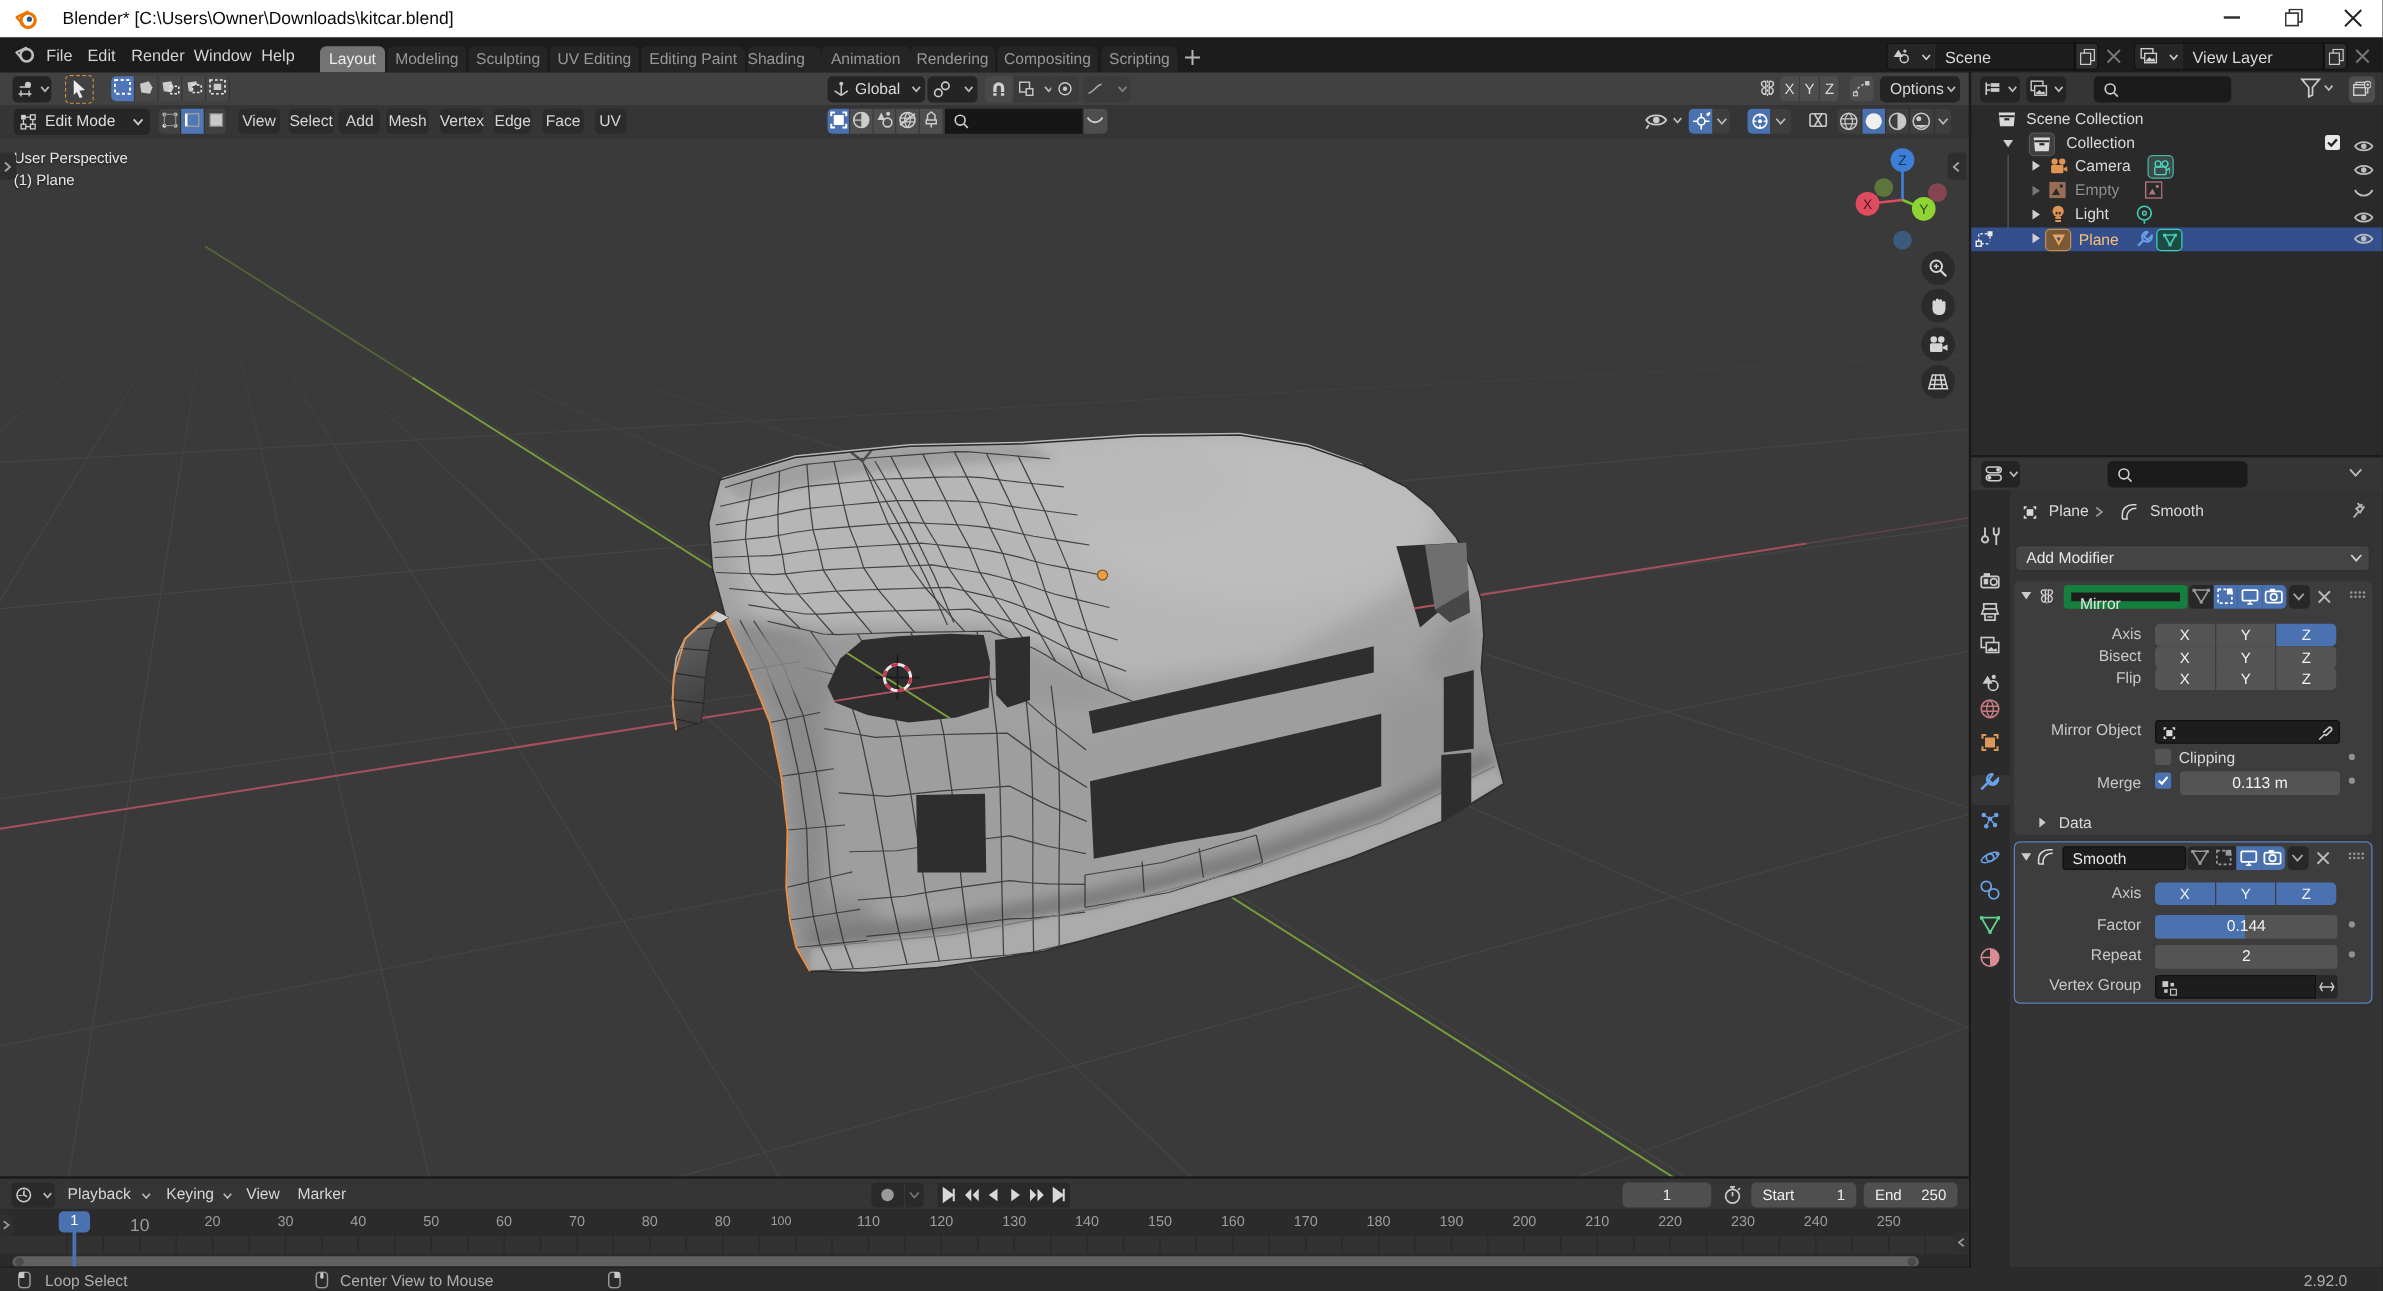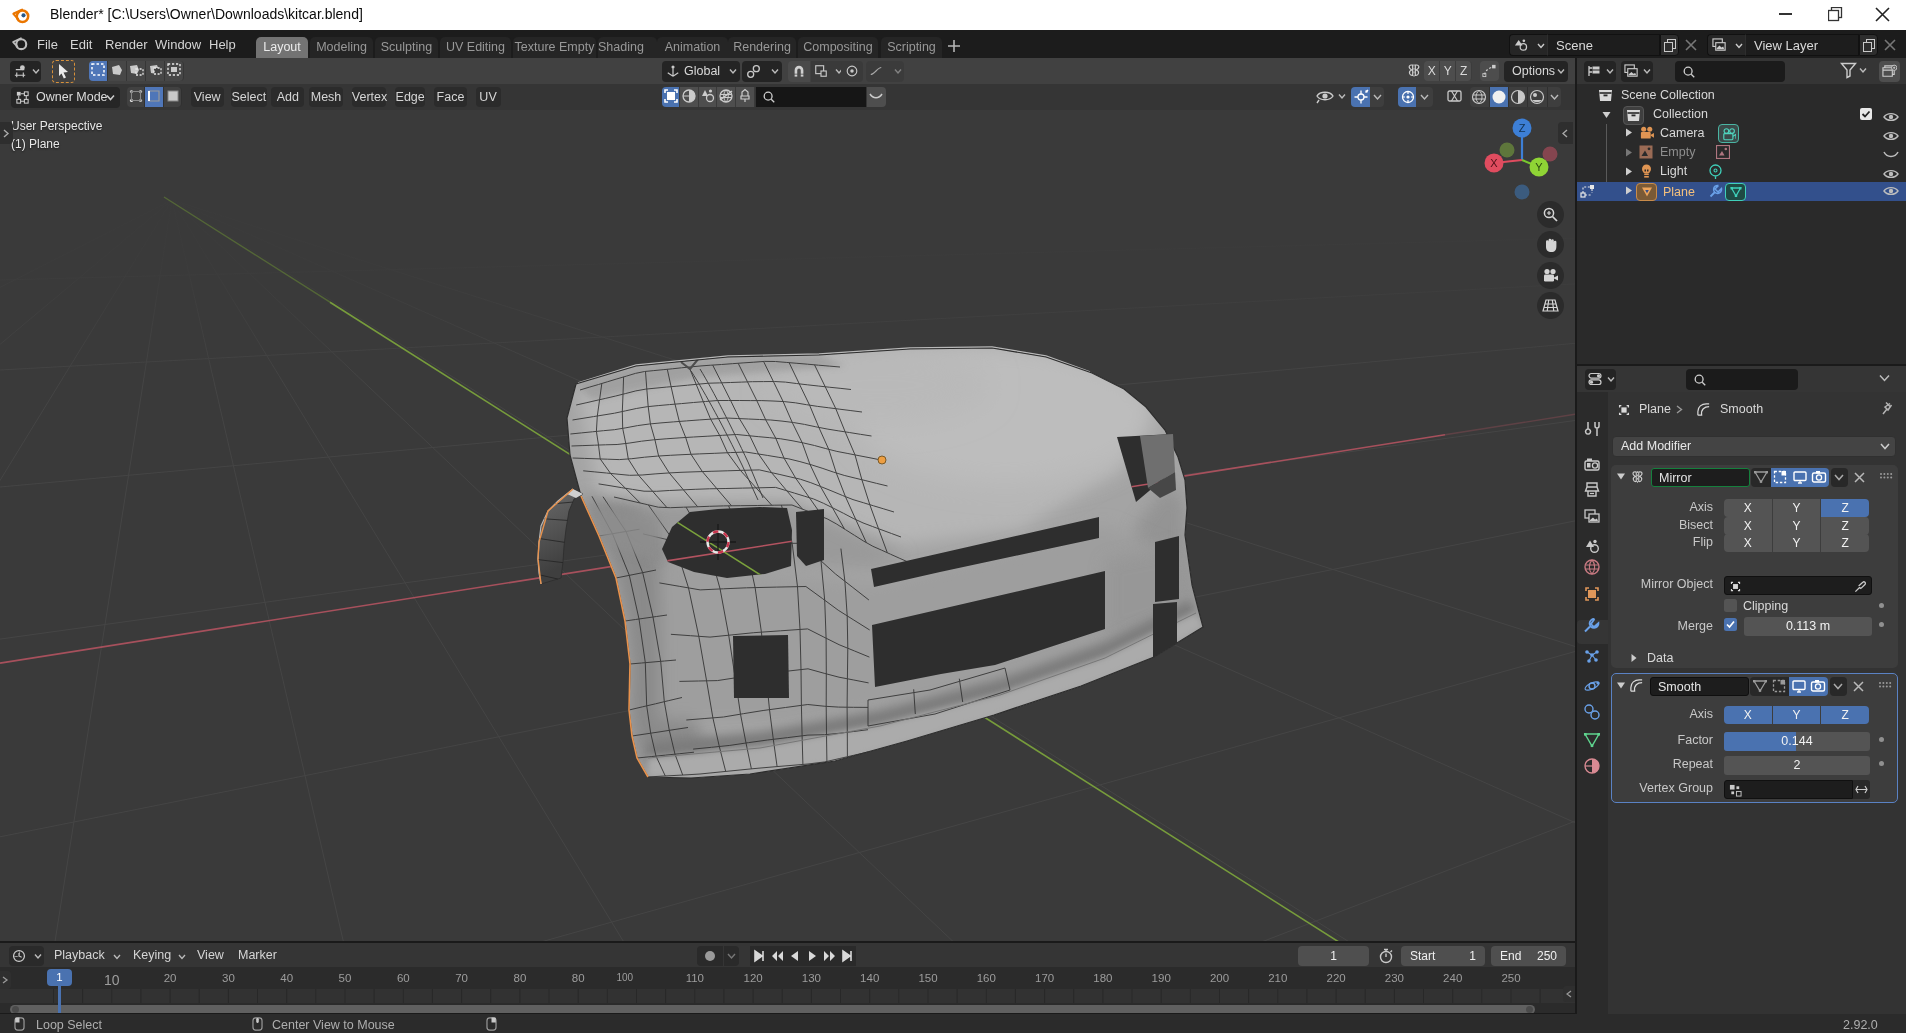--- a/index.html
+++ b/index.html
@@ -41,21 +41,21 @@
  <div class="a tx" style="left:70px;top:7px">Edit</div>
  <div class="a tx" style="left:105px;top:7px">Render</div>
  <div class="a tx" style="left:155px;top:7px">Window</div>
  <div class="a tx" style="left:209px;top:7px">Help</div>
 </div>
 
 <div class="a" style="left:256px;top:37px;width:52px;height:21px;background:#737373;border-radius:5px 5px 0 0;text-align:center;color:#ececec;font-size:12.5px;line-height:21px">Layout</div>
 <div class="a" style="left:310px;top:37px;width:63px;height:21px;background:#252525;border-radius:5px 5px 0 0;text-align:center;color:#989898;font-size:12.5px;line-height:21px">Modeling</div>
 <div class="a" style="left:375px;top:37px;width:63px;height:21px;background:#252525;border-radius:5px 5px 0 0;text-align:center;color:#989898;font-size:12.5px;line-height:21px">Sculpting</div>
 <div class="a" style="left:440px;top:37px;width:71px;height:21px;background:#252525;border-radius:5px 5px 0 0;text-align:center;color:#989898;font-size:12.5px;line-height:21px">UV Editing</div>
-<div class="a" style="left:513px;top:37px;width:83px;height:21px;background:#252525;border-radius:5px 5px 0 0;text-align:center;color:#989898;font-size:12.5px;line-height:21px">Texture Empty</div>
+<div class="a" style="left:513px;top:37px;width:83px;height:21px;background:#252525;border-radius:5px 5px 0 0;text-align:center;color:#989898;font-size:12.5px;line-height:21px">Editing Paint</div>
 <div class="a" style="left:598px;top:37px;width:59px;height:21px;background:#252525;border-radius:5px 5px 0 0;color:#989898;font-size:12.5px;line-height:21px">Shading</div>
 <div class="a" style="left:657px;top:37px;width:71px;height:21px;background:#252525;border-radius:5px 5px 0 0;text-align:center;color:#989898;font-size:12.5px;line-height:21px">Animation</div>
 <div class="a" style="left:728px;top:37px;width:68px;height:21px;background:#252525;border-radius:5px 5px 0 0;text-align:center;color:#989898;font-size:12.5px;line-height:21px">Rendering</div>
 <div class="a" style="left:798px;top:37px;width:80px;height:21px;background:#252525;border-radius:5px 5px 0 0;text-align:center;color:#989898;font-size:12.5px;line-height:21px">Compositing</div>
 <div class="a" style="left:881px;top:37px;width:61px;height:21px;background:#252525;border-radius:5px 5px 0 0;text-align:center;color:#989898;font-size:12.5px;line-height:21px">Scripting</div>
 <div class="a" style="left:947px;top:39px;width:14px;height:14px">
     <svg width="14" height="14">
       <path d="M7,1 L7,13 M1,7 L13,7" stroke="#b5b5b5" stroke-width="1.6"></path>
     </svg>
   </div>
@@ -214,21 +214,21 @@
   </div>
 <div class="a" style="left:0;top:84px;width:1575px;height:26px;background:#353535"></div>
 <div class="a chip" style="left:11px;top:86.5px;width:109px;height:21px;background:#262626">
 <svg style="margin:3px 0 0 4px" width="15" height="15" viewBox="0 0 16 16">
       <rect x="2" y="2" width="4" height="4" fill="#cfcfcf"></rect>
       <rect x="10" y="2" width="4" height="4" fill="none" stroke="#cfcfcf" stroke-width="1.1"></rect>
       <rect x="2" y="10" width="4" height="4" fill="none" stroke="#cfcfcf" stroke-width="1.1"></rect>
       <rect x="10" y="10" width="4" height="4" fill="none" stroke="#cfcfcf" stroke-width="1.1"></rect>
       <path d="M6,4 L10,4 M4,6 L4,10 M12,6 L12,10 M6,12 L10,12" stroke="#cfcfcf" stroke-width="1.1"></path>
     </svg>
-<div class="a" style="left:25px;top:3.5px;font-size:12.5px;color:#dcdcdc">Owner Mode</div>
+<div class="a" style="left:25px;top:3.5px;font-size:12.5px;color:#dcdcdc">Edit Mode</div>
 <svg class="a" style="right:5px;top:7px" width="9" height="8">
       <path d="M1,1.5 L4.5,5.5 L8,1.5" stroke="#ccc" stroke-width="1.5" fill="none"></path>
     </svg>
   </div>
 <div class="a" style="left:126.5px;top:87px;width:18.6px;height:20px;background:#414141;border-radius:4px 0 0 4px;border-right:1px solid #303030">
     <svg width="18" height="18" viewBox="0 0 18 18">
       <circle cx="4.5" cy="13.5" r="1.6" fill="#e8e8e8"></circle>
       <circle cx="13.5" cy="4.5" r="1.6" fill="#bbb"></circle>
       <circle cx="13.5" cy="13.5" r="1.6" fill="#bbb"></circle>
       <circle cx="4.5" cy="4.5" r="1.6" fill="#bbb"></circle>
@@ -1055,21 +1055,21 @@
   </svg>
 <div class="a" style="left:1611px;top:465px;width:287px;height:203px;background:#3d3d3d;border-radius:5px"></div>
 <svg class="a" style="left:1616px;top:472px" width="10" height="9">
     <path d="M1,1.5 L9,1.5 L5,7.5 Z" fill="#ccc"></path>
   </svg>
 <svg class="a" style="left:1630px;top:469px" width="15" height="16" viewBox="0 0 18 18">
     <path d="M7.5,3 C3,2 2,6 6.5,8.5 C2,10 4,15 7.5,14.5 L7.5,3 Z" fill="none" stroke="#cfcfcf" stroke-width="1.3"></path>
     <path d="M10.5,3 C15,2 16,6 11.5,8.5 C16,10 14,15 10.5,14.5 L10.5,3 Z" fill="none" stroke="#cfcfcf" stroke-width="1.3"></path>
     <path d="M9,2 L9,16" stroke="#cfcfcf" stroke-width="1" stroke-dasharray="2.2 1.8"></path>
   </svg>
-<div class="a" style="left:1651px;top:467.5px;width:99px;height:19px;background:#1d1d1d;border:1px solid #15803d;border-radius:3px;font-size:12.5px;color:#e5e5e5"><span style="margin-left:7px;line-height:18px">Mirror</span></div>
+<div class="a" style="left:1651px;top:467.5px;width:99px;height:19px;background:#1d1d1d;border:6px solid #15803d;border-radius:3px;font-size:12.5px;color:#e5e5e5"><span style="margin-left:7px;line-height:18px">Mirror</span></div>
 <div class="a" style="left:1751.0px;top:467.5px;width:19.5px;height:19px;background:#282828;border-radius:4px 0 0 4px">
     <svg width="16" height="16" viewBox="0 0 16 16" style="margin:1.5px 0 0 1.5px">
       <path d="M2,3 L14,3 L8,13 Z" fill="none" stroke="#9a9a9a" stroke-width="1.3"></path>
       <rect x="1" y="2" width="2.4" height="2.4" fill="#9a9a9a"></rect>
       <rect x="12.6" y="2" width="2.4" height="2.4" fill="#9a9a9a"></rect>
       <rect x="6.8" y="11.4" width="2.4" height="2.4" fill="#9a9a9a"></rect>
     </svg>
   </div>
 <div class="a" style="left:1770.5px;top:467.5px;width:19.5px;height:19px;background:#4a72b0;border-radius:0">
     <svg width="16" height="16" viewBox="0 0 16 16" style="margin:1.5px 0 0 1.5px">

